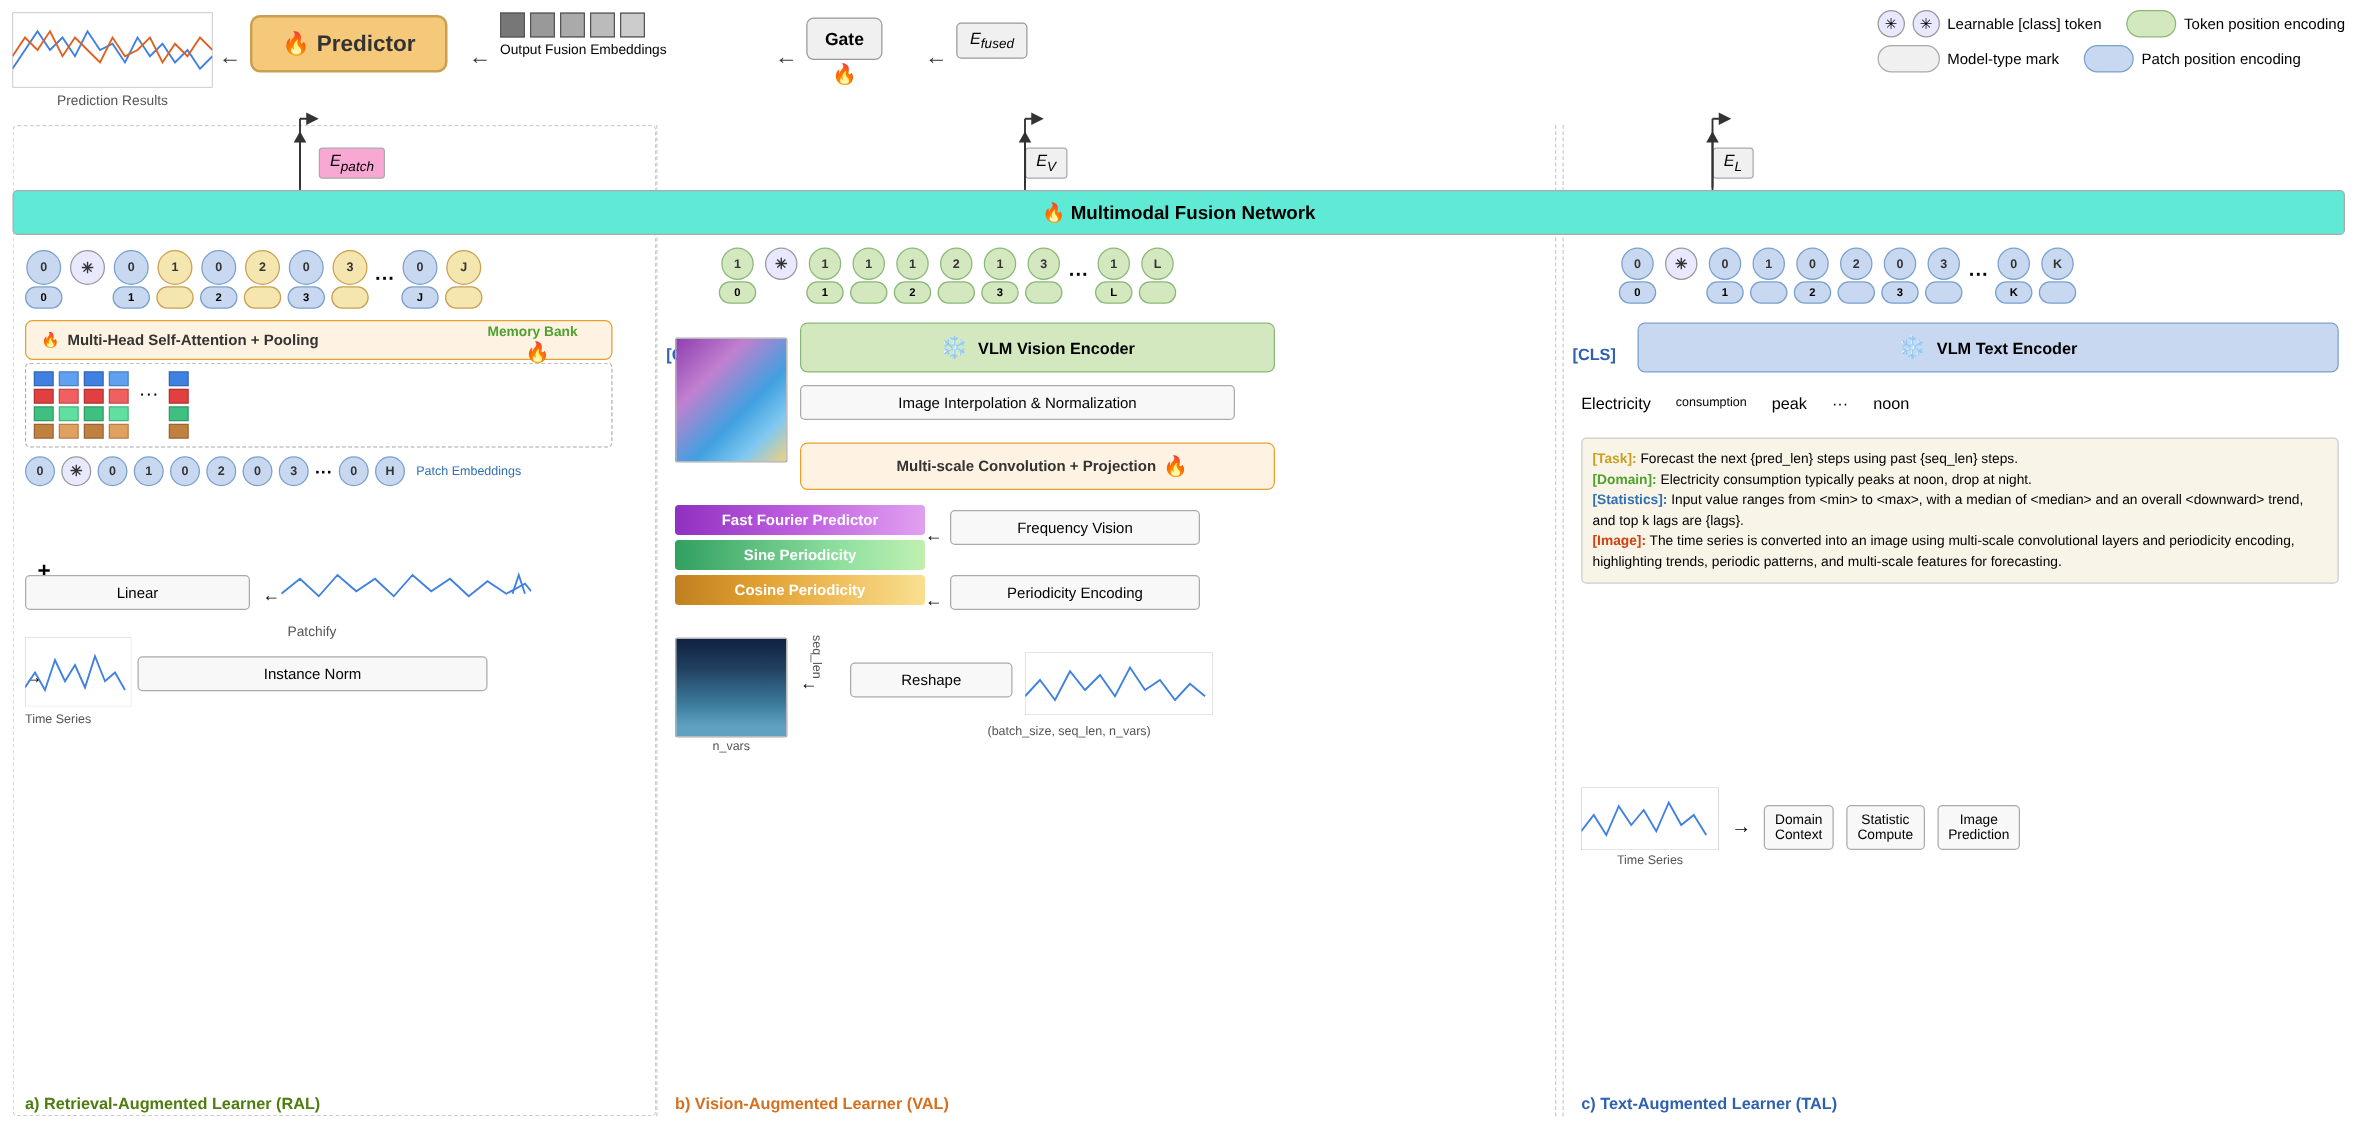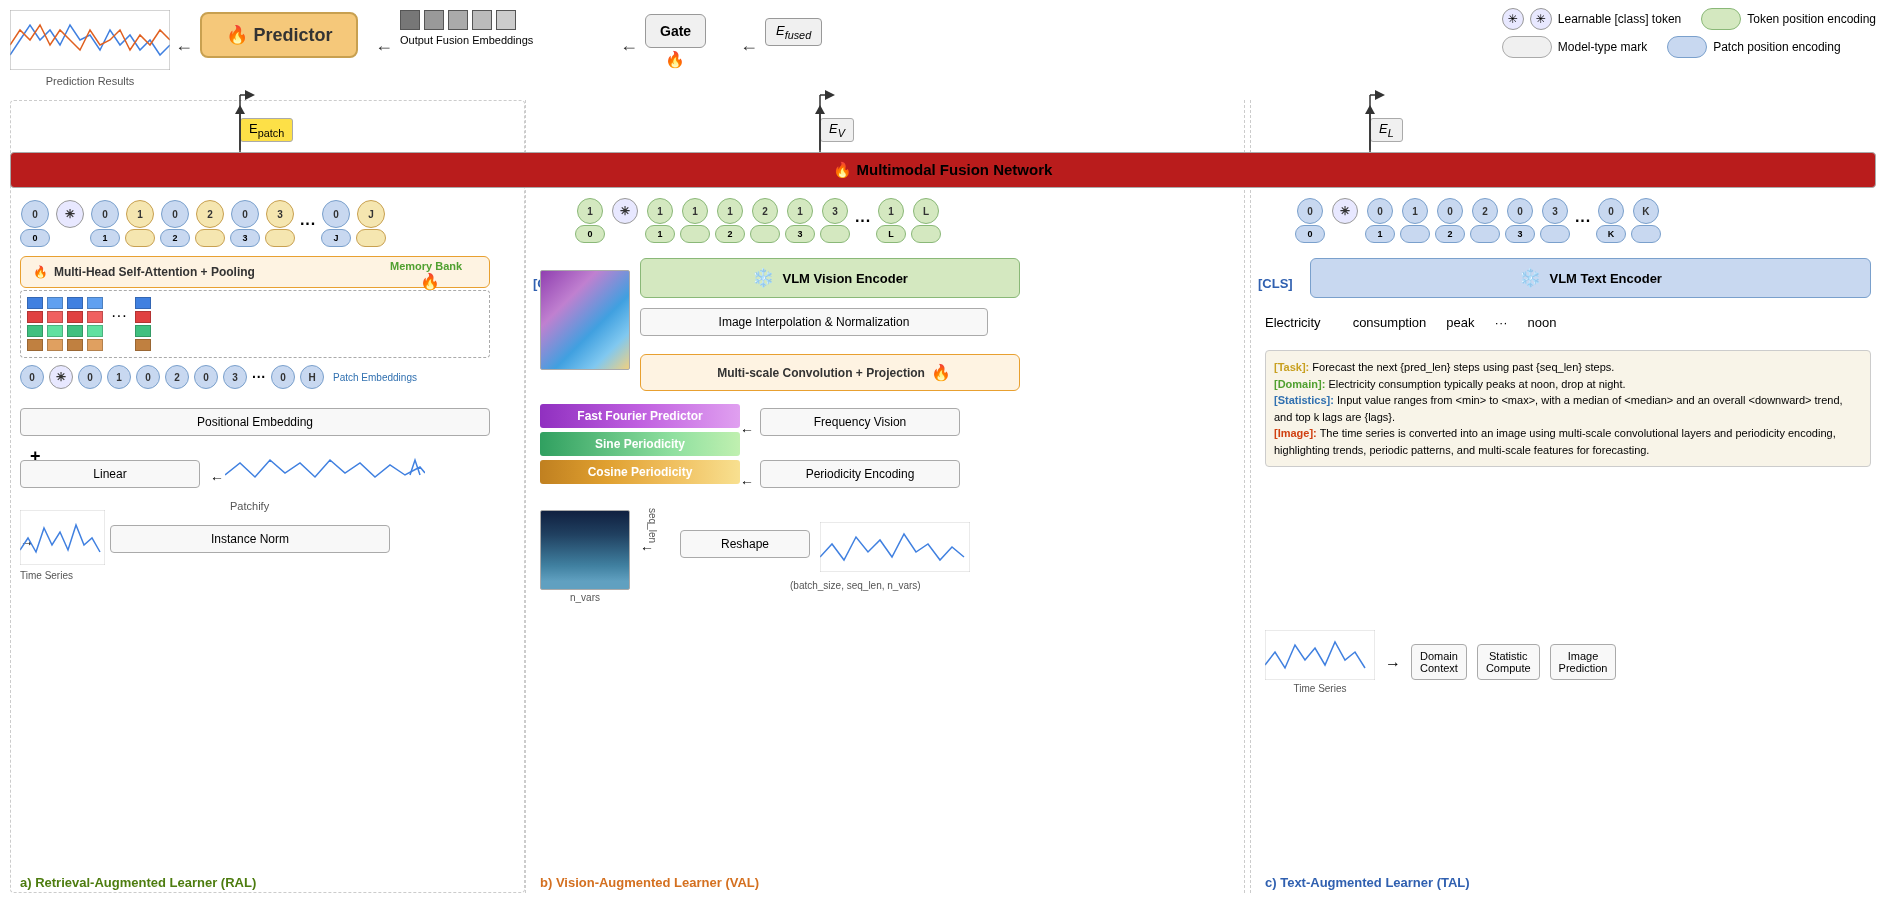--- a/index.html
+++ b/index.html
@@ -344,25 +344,25 @@
   </div>
 
   <div style="position:absolute; top:35px; left:740px; font-size:18px; color:#333;">←</div>
 
   <div style="position:absolute; top:18px; left:765px;">
     <div style="background:#f0f0f0; border:1.5px solid #999; border-radius:4px; padding:4px 10px; font-style:italic; font-size:13px;">
       E<sub>fused</sub>
     </div>
   </div>
 
-  <div style="position:absolute; top:152px; left:10px; right:10px; height:36px; background:#b91c1c; border:1.5px solid #aaa; border-radius:4px; display:flex; align-items:center; justify-content:center; font-size:15px; font-weight:bold; z-index:10;">
+  <div style="position:absolute; top:152px; left:10px; right:10px; height:36px; background:#5eead4; border:1.5px solid #aaa; border-radius:4px; display:flex; align-items:center; justify-content:center; font-size:15px; font-weight:bold; z-index:10;">
     <span>🔥 Multimodal Fusion Network</span>
   </div>
 
-  <div style="position:absolute; top:118px; left:240px; background:#fde047; border:1px solid #aaa; border-radius:3px; padding:2px 8px; font-size:13px;">
+  <div style="position:absolute; top:118px; left:255px; background:#f9a8d4; border:1px solid #aaa; border-radius:3px; padding:2px 8px; font-style:italic; font-size:13px;">
     E<sub>patch</sub>
   </div>
   <div style="position:absolute; top:118px; left:820px; background:#f0f0f0; border:1px solid #aaa; border-radius:3px; padding:2px 8px; font-style:italic; font-size:13px;">
     E<sub>V</sub>
   </div>
   <div style="position:absolute; top:118px; left:1370px; background:#f0f0f0; border:1px solid #aaa; border-radius:3px; padding:2px 8px; font-style:italic; font-size:13px;">
     E<sub>L</sub>
   </div>
 
   <div style="position:absolute; top:100px; left:10px; width:515px; bottom:5px; border:1.5px dashed #ccc; border-radius:4px;"></div>
@@ -468,23 +468,20 @@
     <div class="tok tok-blue" style="width:24px;height:24px;">0</div>
     <div class="tok tok-blue" style="width:24px;height:24px;">2</div>
     <div class="tok tok-blue" style="width:24px;height:24px;">0</div>
     <div class="tok tok-blue" style="width:24px;height:24px;">3</div>
     <div style="font-size:14px; font-weight:bold;">···</div>
     <div class="tok tok-blue" style="width:24px;height:24px;">0</div>
     <div class="tok tok-blue" style="width:24px;height:24px;">H</div>
     <div style="font-size:10px; color:#3070b0; margin-left:4px;">Patch Embeddings</div>
   </div>
 
-  <div style="position:absolute; top:408px; left:20px; width:470px;">
-    <div class="plain-box">Positional Embedding</div>
-  </div>
 
   <div style="position:absolute; top:446px; left:30px; font-size:18px; font-weight:bold;">+</div>
 
   <div style="position:absolute; top:460px; left:20px; width:180px;">
     <div class="plain-box">Linear</div>
   </div>
 
   <div style="position:absolute; top:468px; left:210px; font-size:14px;">←</div>
   <svg style="position:absolute; top:455px; left:225px;" width="200" height="30" viewBox="0 0 200 30">
     <polyline points="0,20 15,8 30,22 45,5 60,18 75,8 90,22 105,5 120,18 135,8 150,22 165,10 180,20 195,12 200,18" fill="none" stroke="#4080e0" stroke-width="1.5"></polyline>
@@ -673,21 +670,21 @@
 
   <div style="position:absolute; top:258px; left:1310px; right:15px;">
     <div class="vlm-box-blue">
       <span class="snowflake">❄️</span>
       <span>VLM Text Encoder</span>
     </div>
   </div>
 
   <div style="position:absolute; top:315px; left:1265px; display:flex; gap:20px; align-items:center;">
     <span style="font-size:13px;">Electricity</span>
-    <span style="font-size:13px;margin-left:12px;">consumption</span>
+    <span style="font-size:10px;">consumption</span>
     <span style="font-size:13px;">peak</span>
     <span style="font-size:13px;">···</span>
     <span style="font-size:13px;">noon</span>
   </div>
 
   <div style="position:absolute; top:350px; left:1265px; right:15px;">
     <div class="prompt-box">
       <span class="prompt-task">[Task]:</span><span> Forecast the next {pred_len} steps using past {seq_len} steps.</span><br>
       <span class="prompt-domain">[Domain]:</span><span> Electricity consumption typically peaks at noon, drop at night.</span><br>
       <span class="prompt-stats">[Statistics]:</span><span> Input value ranges from &lt;min&gt; to &lt;max&gt;, with a median of &lt;median&gt; and an overall &lt;downward&gt; trend, and top k lags are {lags}.</span><br>

